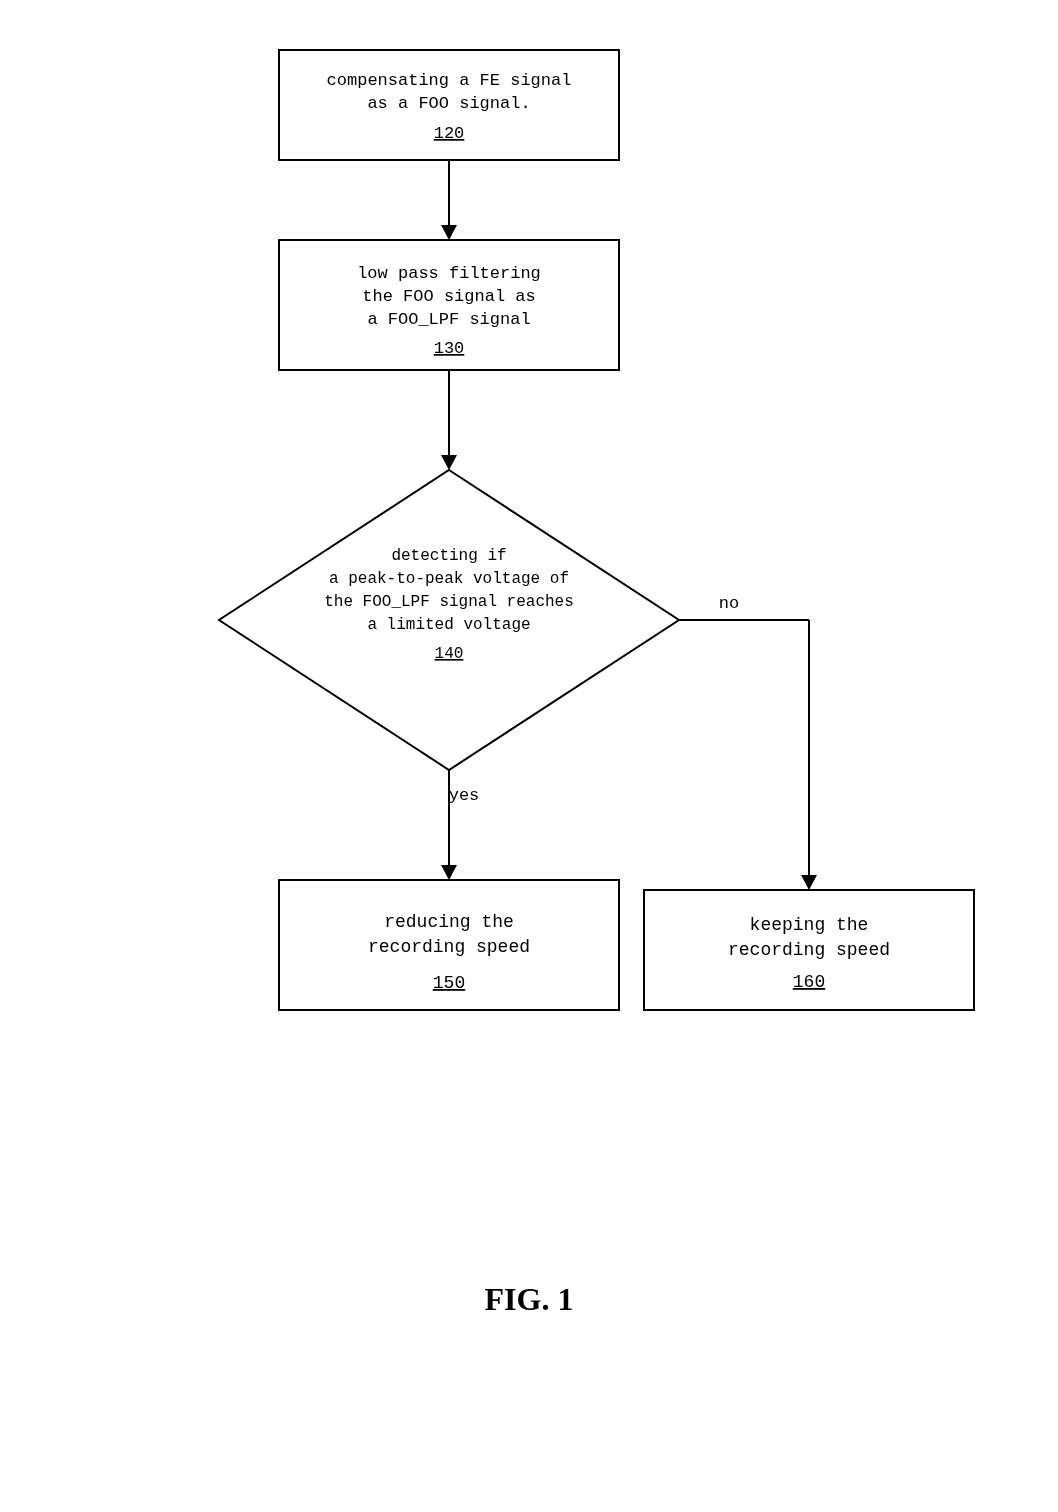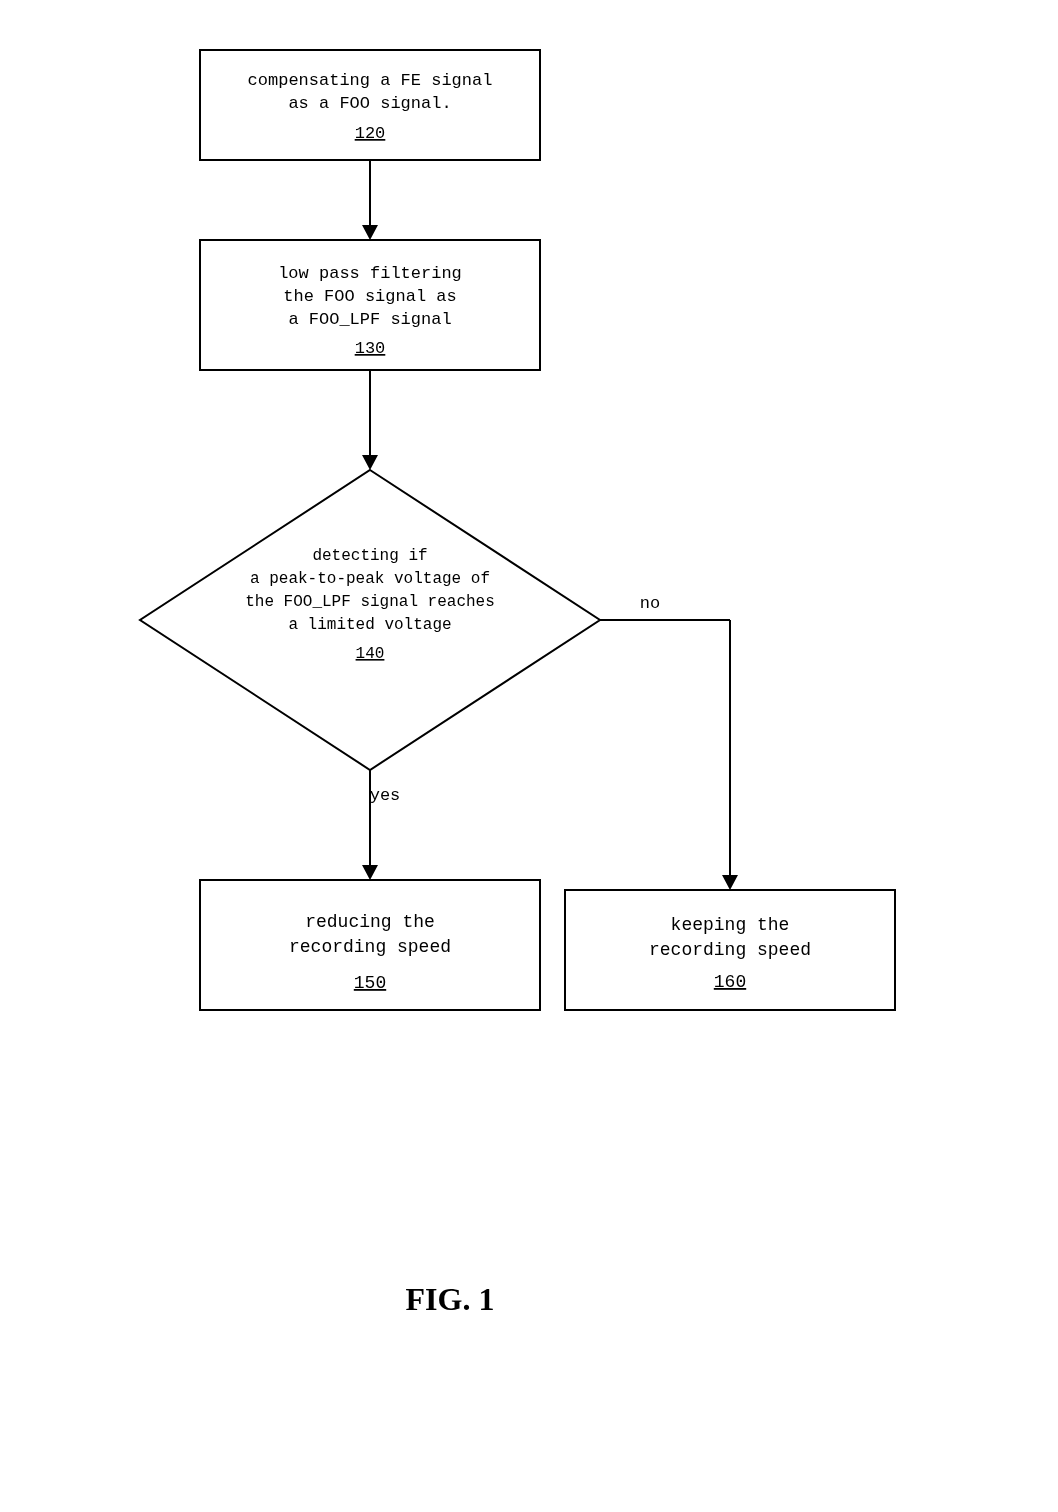--- a/index.html
+++ b/index.html
@@ -11,20 +11,21 @@
       position: relative;
       overflow: hidden;
     }
     .diagram-container {
       position: absolute;
       top: 0; left: 0;
       width: 1058px;
       height: 1512px;
       display: flex;
       flex-direction: column;
+      align-items: center;
     }
   </style>
 </head>
 <body>
 
 <div class="diagram-container">
 
   <svg width="900" height="1350" viewBox="0 0 900 1350" style="margin-top:30px;">
 
     <rect x="200" y="20" width="340" height="110" fill="white" stroke="black" stroke-width="2"></rect>

